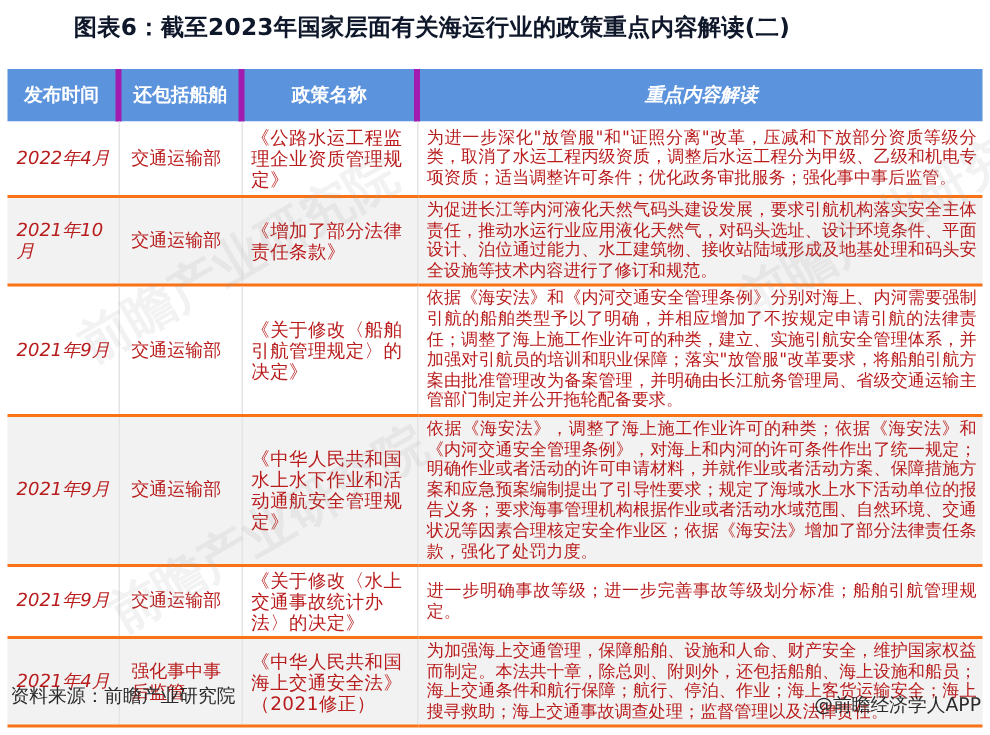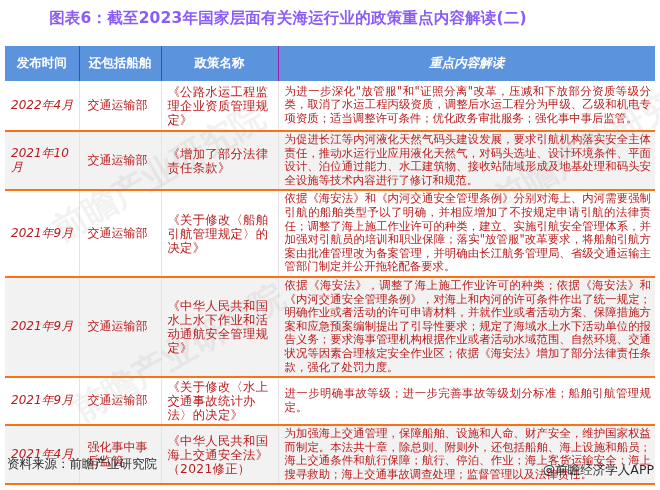--- a/index.html
+++ b/index.html
@@ -2,30 +2,30 @@
 <html><head>
 <meta charset="utf-8">
 <style>
   html, body { margin: 0; padding: 0; }
   body {
     width: 660px; height: 490px; background: #ffffff; position: relative; overflow: hidden;
     font-family: "DejaVu Sans", "Liberation Sans", sans-serif; color: #3a3a3a;
   }
   .title {
     position: absolute; left: 0; top: 8px; width: 576px; text-align: center;
-    font-size: 15.5px; font-weight: bold; color: #8b5cf6; letter-spacing: 0.2px;
+    font-size: 15.5px; font-weight: bold; color: #0f172a; letter-spacing: 0.2px;
   }
   table {
     position: absolute; left: 5px; top: 46px; width: 650px;
     border-collapse: collapse; table-layout: fixed;
   }
   th {
     background: #5b93dc; color: #ffffff; font-weight: bold; font-size: 12.5px;
     height: 35px; padding: 0; text-align: center;
-    border-right: 1px solid #a21caf;
+    border-right: 4px solid #a21caf;
   }
   th:last-child { border-right: none; font-style: italic; }
   td {
     font-size: 11.2px; line-height: 13.7px; padding: 2px 4px; vertical-align: middle;
     border-right: 1px solid #e4e4e4; border-bottom: 2px solid #f97316; color: #b91c1c;
     word-break: break-all;
   }
   td:last-child { border-right: none; }
   tr.odd td { background: #ffffff; }
   tr.even td { background: #f2f2f2; }

